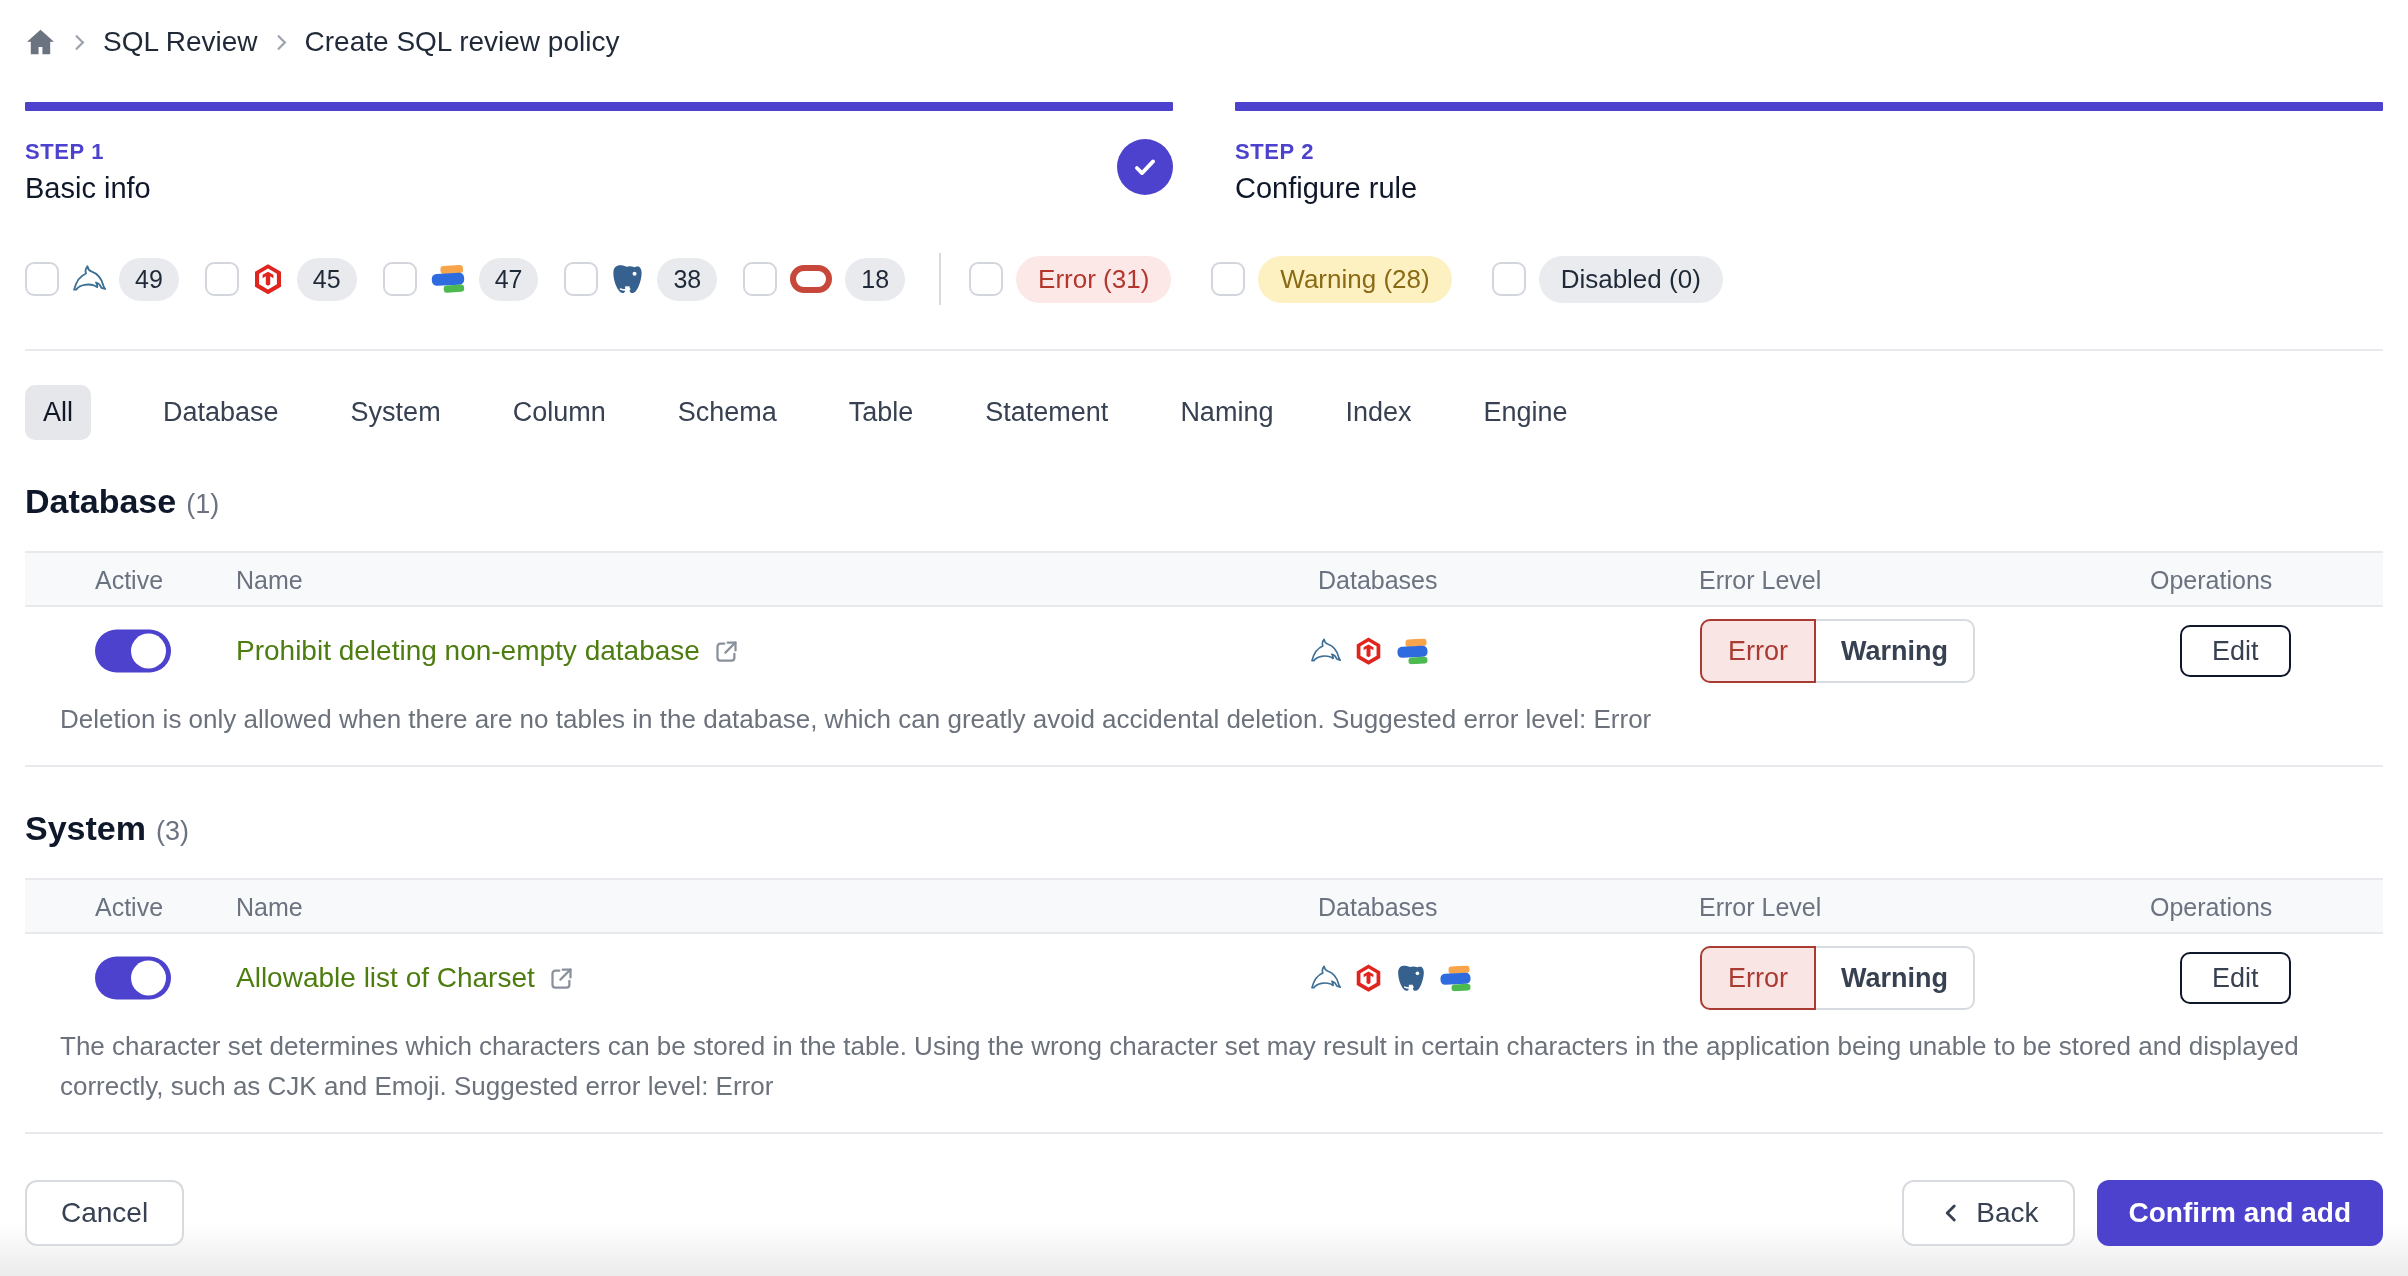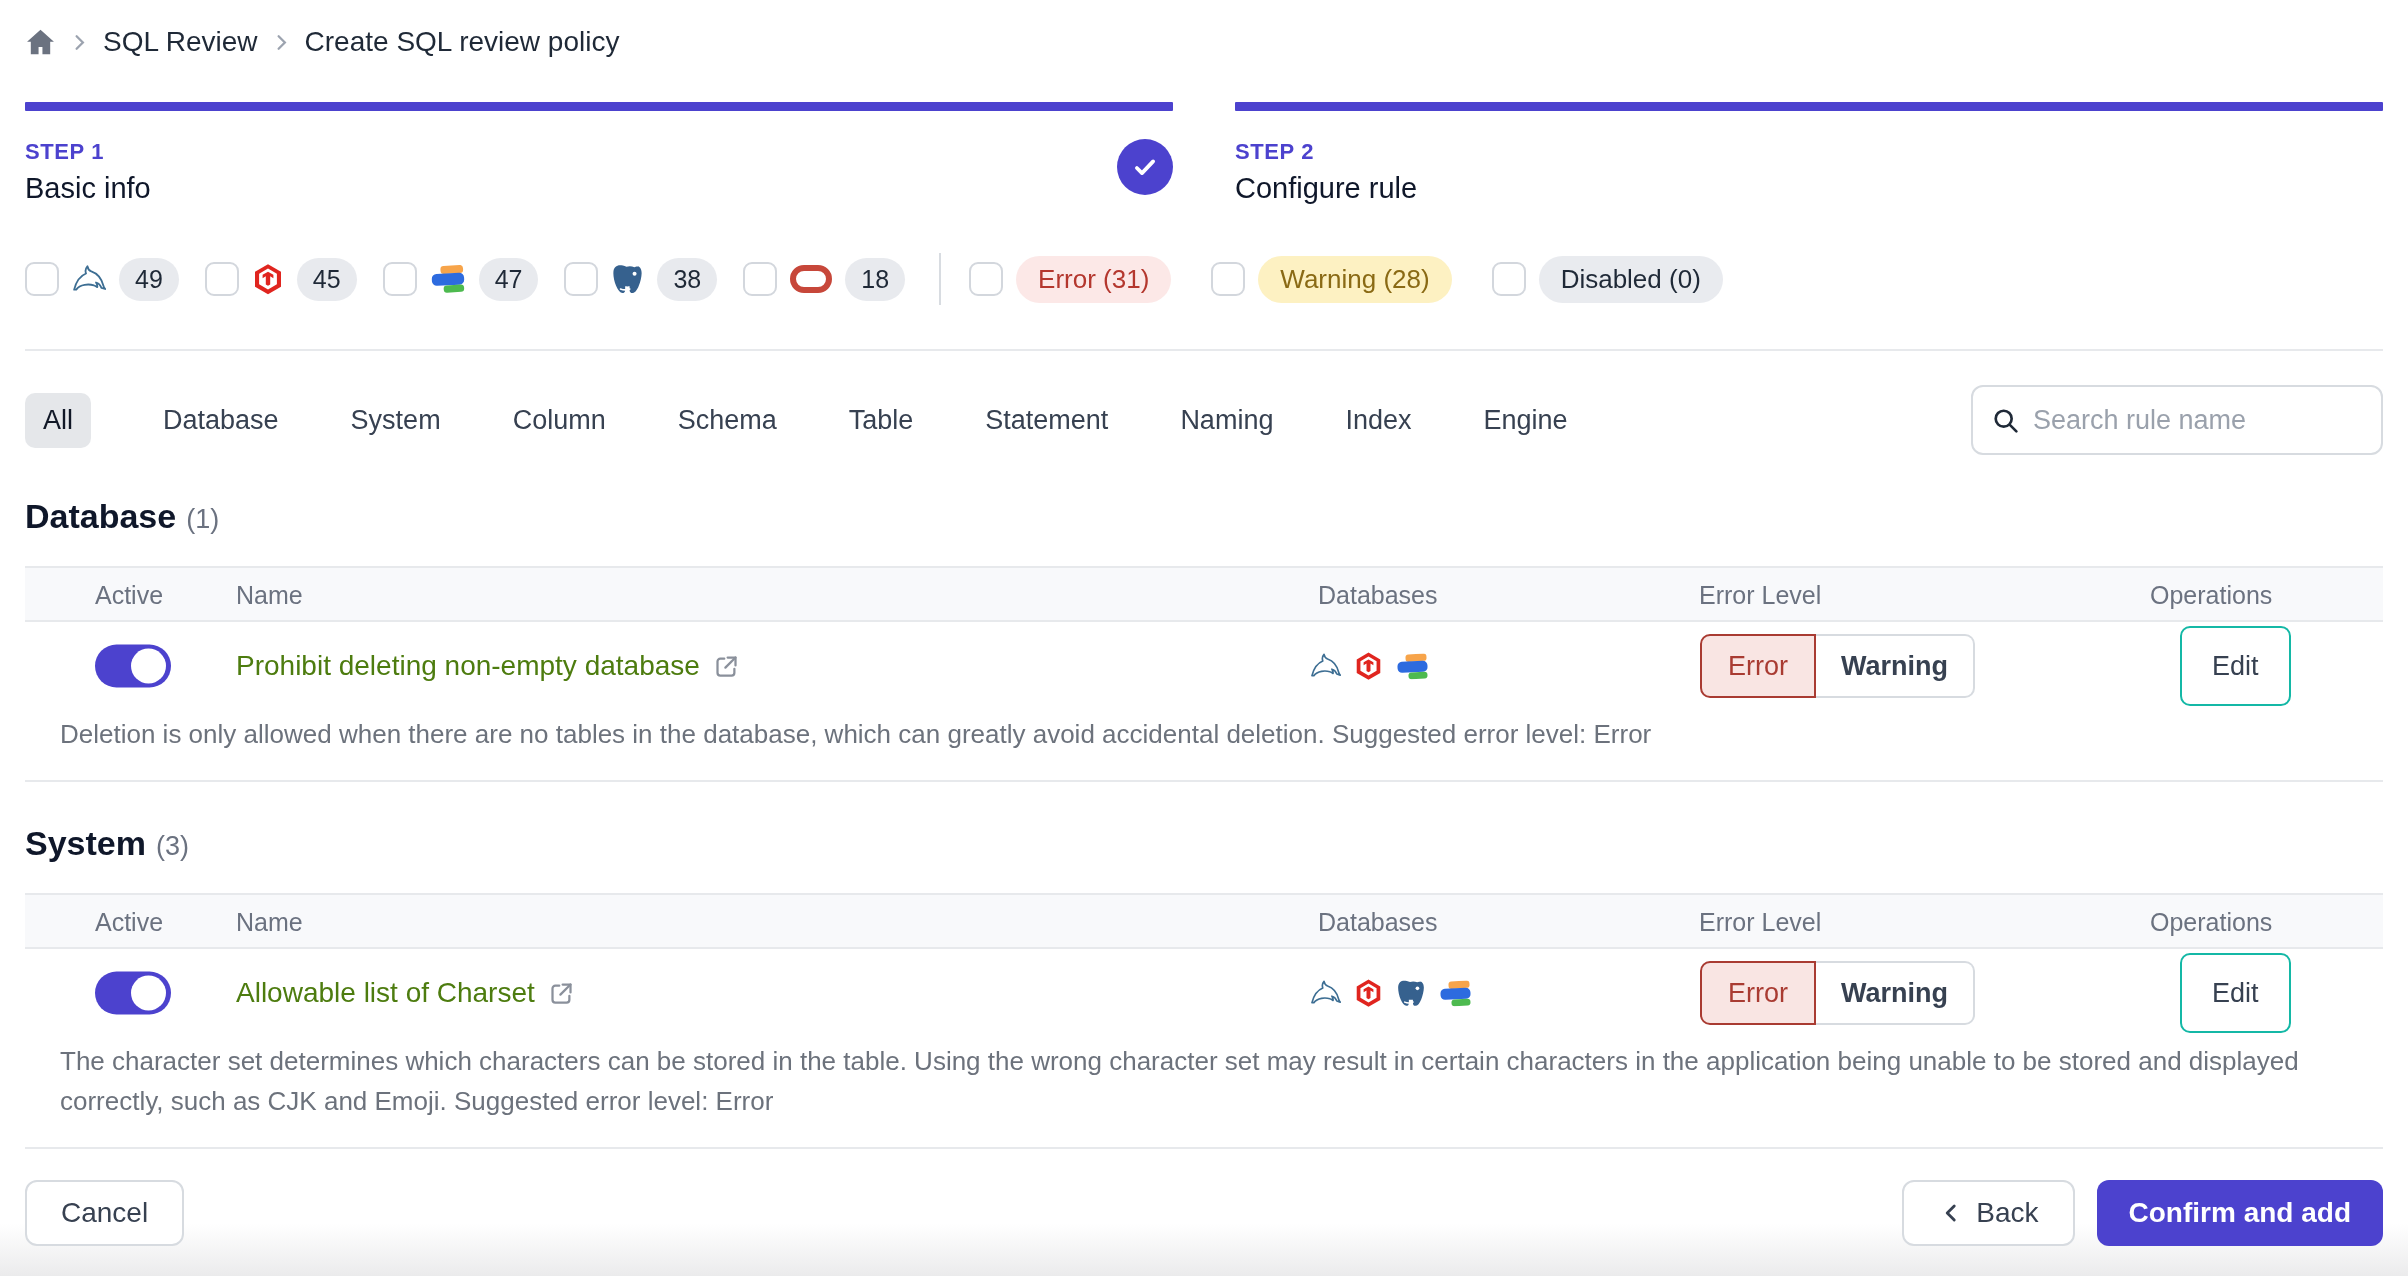--- a/index.html
+++ b/index.html
@@ -64,21 +64,21 @@
 
   
   .toggle { position:relative; width:76px; height:43px; border-radius:22px; background:var(--accent); cursor:pointer; flex:none; }
   .toggle .knob { position:absolute; top:4px; right:5px; width:35px; height:35px; border-radius:50%; background:#fff; }
 
   
   .seg { display:flex; align-items:stretch; }
   .seg-error { height:64px; display:flex; align-items:center; padding:0 26px; border:2.5px solid #a93b32; background:#f9e5e3; color:#a93b32; border-radius:10px 0 0 10px; font-size:27px; font-weight:500; cursor:pointer; }
   .seg-warning { height:64px; display:flex; align-items:center; padding:0 25px; border:2px solid #d7dbe0; border-left:none; background:#fff; color:#374151; border-radius:0 10px 10px 0; font-size:27px; font-weight:700; cursor:pointer; }
   .btn { display:inline-flex; align-items:center; justify-content:center; border-radius:12px; cursor:pointer; font-family:"Liberation Sans",sans-serif; }
-  .btn-edit { height:80px; padding:0 30px; border:2px solid #14b8a6; background:#fff; font-size:27px; font-weight:500; color:#374151; border-radius:10px; }
+  .btn-edit { height:52px; padding:0 30px; border:2px solid #0f172a; background:#fff; font-size:27px; font-weight:500; color:#374151; border-radius:10px; }
 
   
   .oracle-ring { width:42px; height:28px; border:6px solid #c7473a; border-radius:14px; display:inline-block; }
 
   
   .footer { position:absolute; left:0; right:0; bottom:0; height:116px; padding:0 25px 10px 25px; display:flex; align-items:center; background:linear-gradient(to bottom, #ffffff 0%, #ffffff 55%, #ebebec 100%); }
   .btn-cancel, .btn-back { height:66px; padding:0 34px; border:2px solid #d7dbe0; background:#fff; font-size:28px; font-weight:500; color:#374151; gap:12px; }
   .footer-right { margin-left:auto; display:flex; align-items:center; gap:22px; }
   .btn-confirm { height:66px; padding:0 32px; background:var(--accent); color:#fff; font-size:28px; font-weight:700; border:none; }
 </style>
@@ -231,29 +231,20 @@
         <span class="tab">Database</span>
         <span class="tab">System</span>
         <span class="tab">Column</span>
         <span class="tab">Schema</span>
         <span class="tab">Table</span>
         <span class="tab">Statement</span>
         <span class="tab">Naming</span>
         <span class="tab">Index</span>
         <span class="tab">Engine</span>
       </div>
-      <div class="search-box">
-        <span style="display:flex;">
-          <svg width="29" height="29" viewBox="0 0 24 24" fill="none" stroke="#1f2937" stroke-width="2.2" stroke-linecap="round">
-              <circle cx="10.5" cy="10.5" r="6.6"></circle>
-              <path d="M15.6 15.6 21 21"></path>
-            </svg>
-        </span>
-        <input type="text" placeholder="Search rule name" style="">
-      </div>
     </div>
 
     <div class="section-heading">
       <span>Database</span><span class="count">(1)</span>
     </div>
     <div class="rule-table">
       <div class="thead">
         <span class="th-active">Active</span>
         <span class="th-name">Name</span>
         <span class="th-databases">Databases</span>

